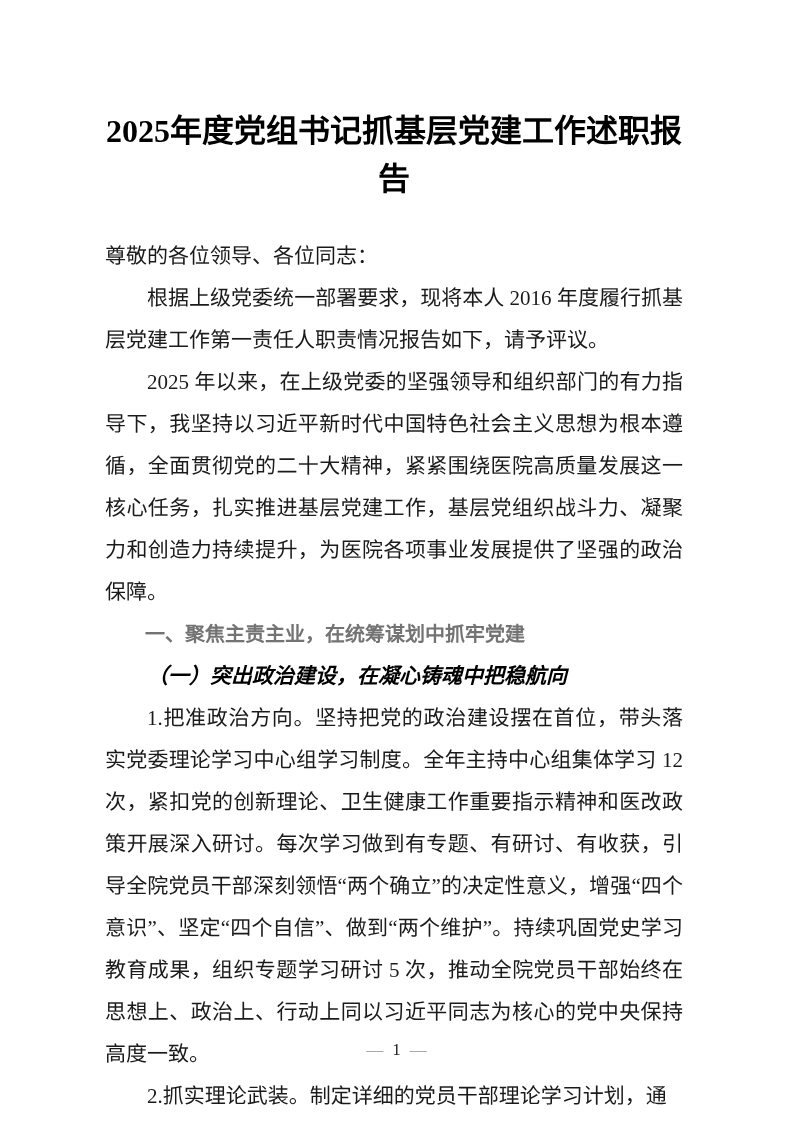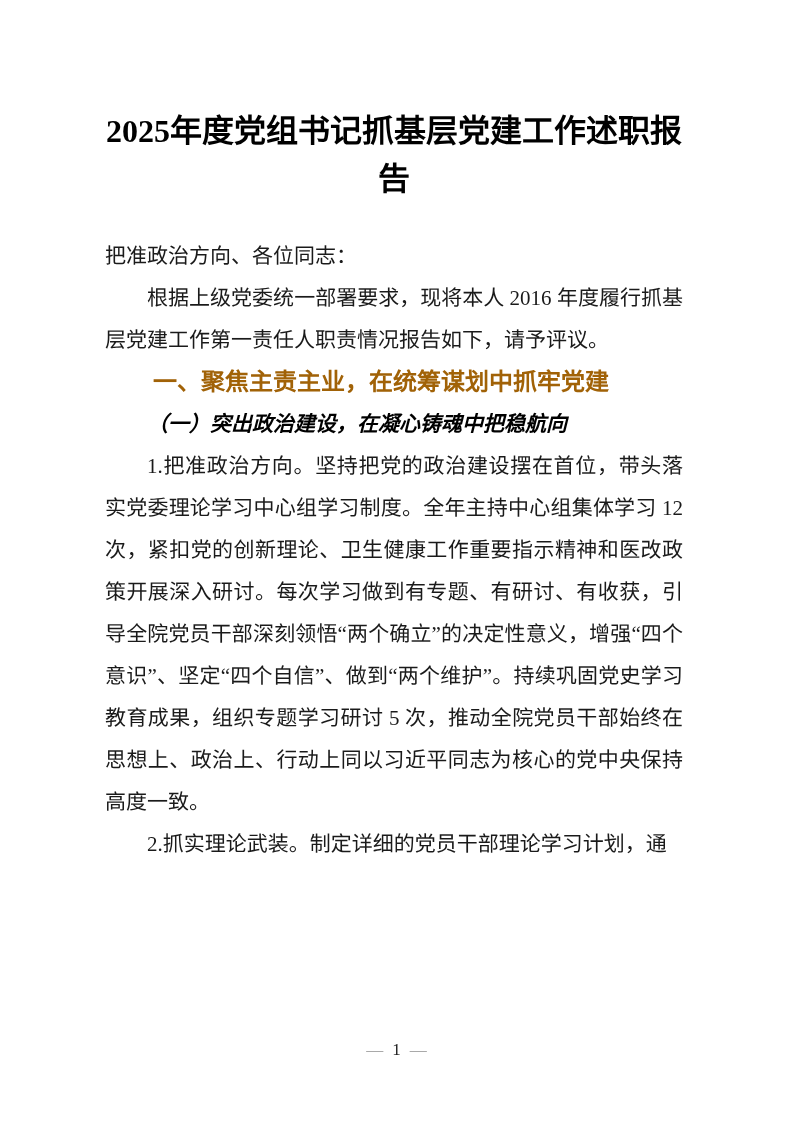--- a/index.html
+++ b/index.html
@@ -36,22 +36,22 @@
   .doc-body p {
     margin: 0;
     text-indent: 2em;
   }
   p.salutation {
     text-indent: 0;
   }
   p.heading-sans {
     font-family: Liberation Sans, sans-serif;
     font-weight: bold;
-    font-size: 24px;
-    color: #a16207;
+    font-size: 20px;
+    color: #737373;
   }
   p.heading-kai {
     font-weight: bold;
     font-style: italic;
     color: #000000;
   }
   .page-footer {
     position: absolute;
     left: 0;
     top: 1038px;
@@ -68,24 +68,25 @@
 </style>
 </head>
 <body>
 
 <div class="page">
 
   <h1 class="doc-title">2025年度党组书记抓基层党建工作述职报告</h1>
 
   <div class="doc-body">
 
-    <p class="salutation">把准政治方向、各位同志：</p>
+    <p class="salutation">尊敬的各位领导、各位同志：</p>
 
     <p>根据上级党委统一部署要求，现将本人 2016 年度履行抓基层党建工作第一责任人职责情况报告如下，请予评议。</p>
 
+    <p>2025 年以来，在上级党委的坚强领导和组织部门的有力指导下，我坚持以习近平新时代中国特色社会主义思想为根本遵循，全面贯彻党的二十大精神，紧紧围绕医院高质量发展这一核心任务，扎实推进基层党建工作，基层党组织战斗力、凝聚力和创造力持续提升，为医院各项事业发展提供了坚强的政治保障。</p>
 
     <p class="heading-sans">一、聚焦主责主业，在统筹谋划中抓牢党建</p>
 
     <p class="heading-kai">（一）突出政治建设，在凝心铸魂中把稳航向</p>
 
     <p>1.把准政治方向。坚持把党的政治建设摆在首位，带头落实党委理论学习中心组学习制度。全年主持中心组集体学习 12 次，紧扣党的创新理论、卫生健康工作重要指示精神和医改政策开展深入研讨。每次学习做到有专题、有研讨、有收获，引导全院党员干部深刻领悟“两个确立”的决定性意义，增强“四个意识”、坚定“四个自信”、做到“两个维护”。持续巩固党史学习教育成果，组织专题学习研讨 5 次，推动全院党员干部始终在思想上、政治上、行动上同以习近平同志为核心的党中央保持高度一致。</p>
 
     <p>2.抓实理论武装。制定详细的党员干部理论学习计划，通</p>
 
   </div>

